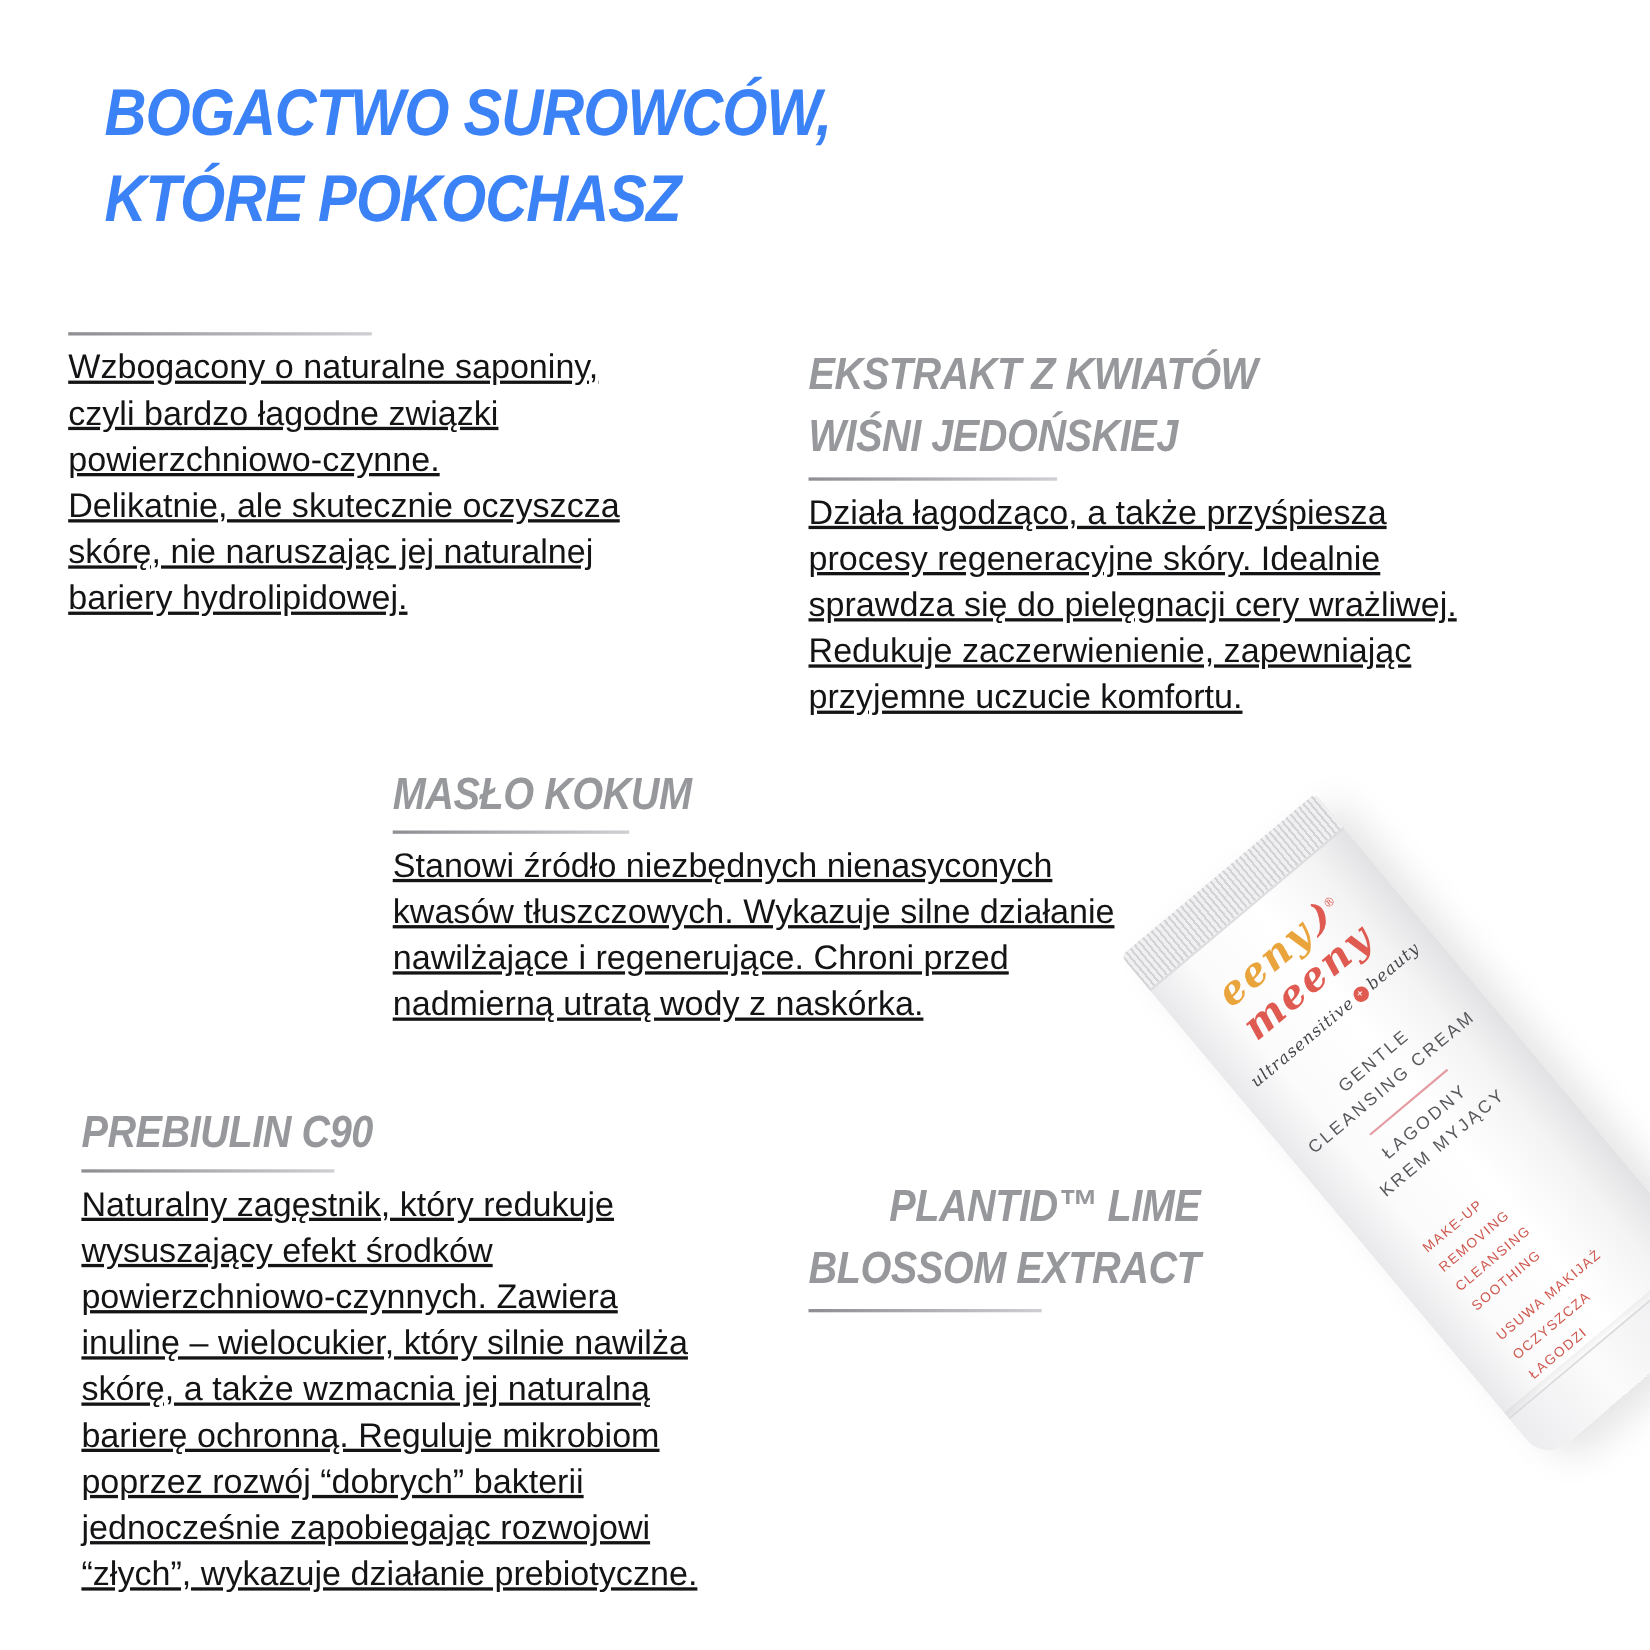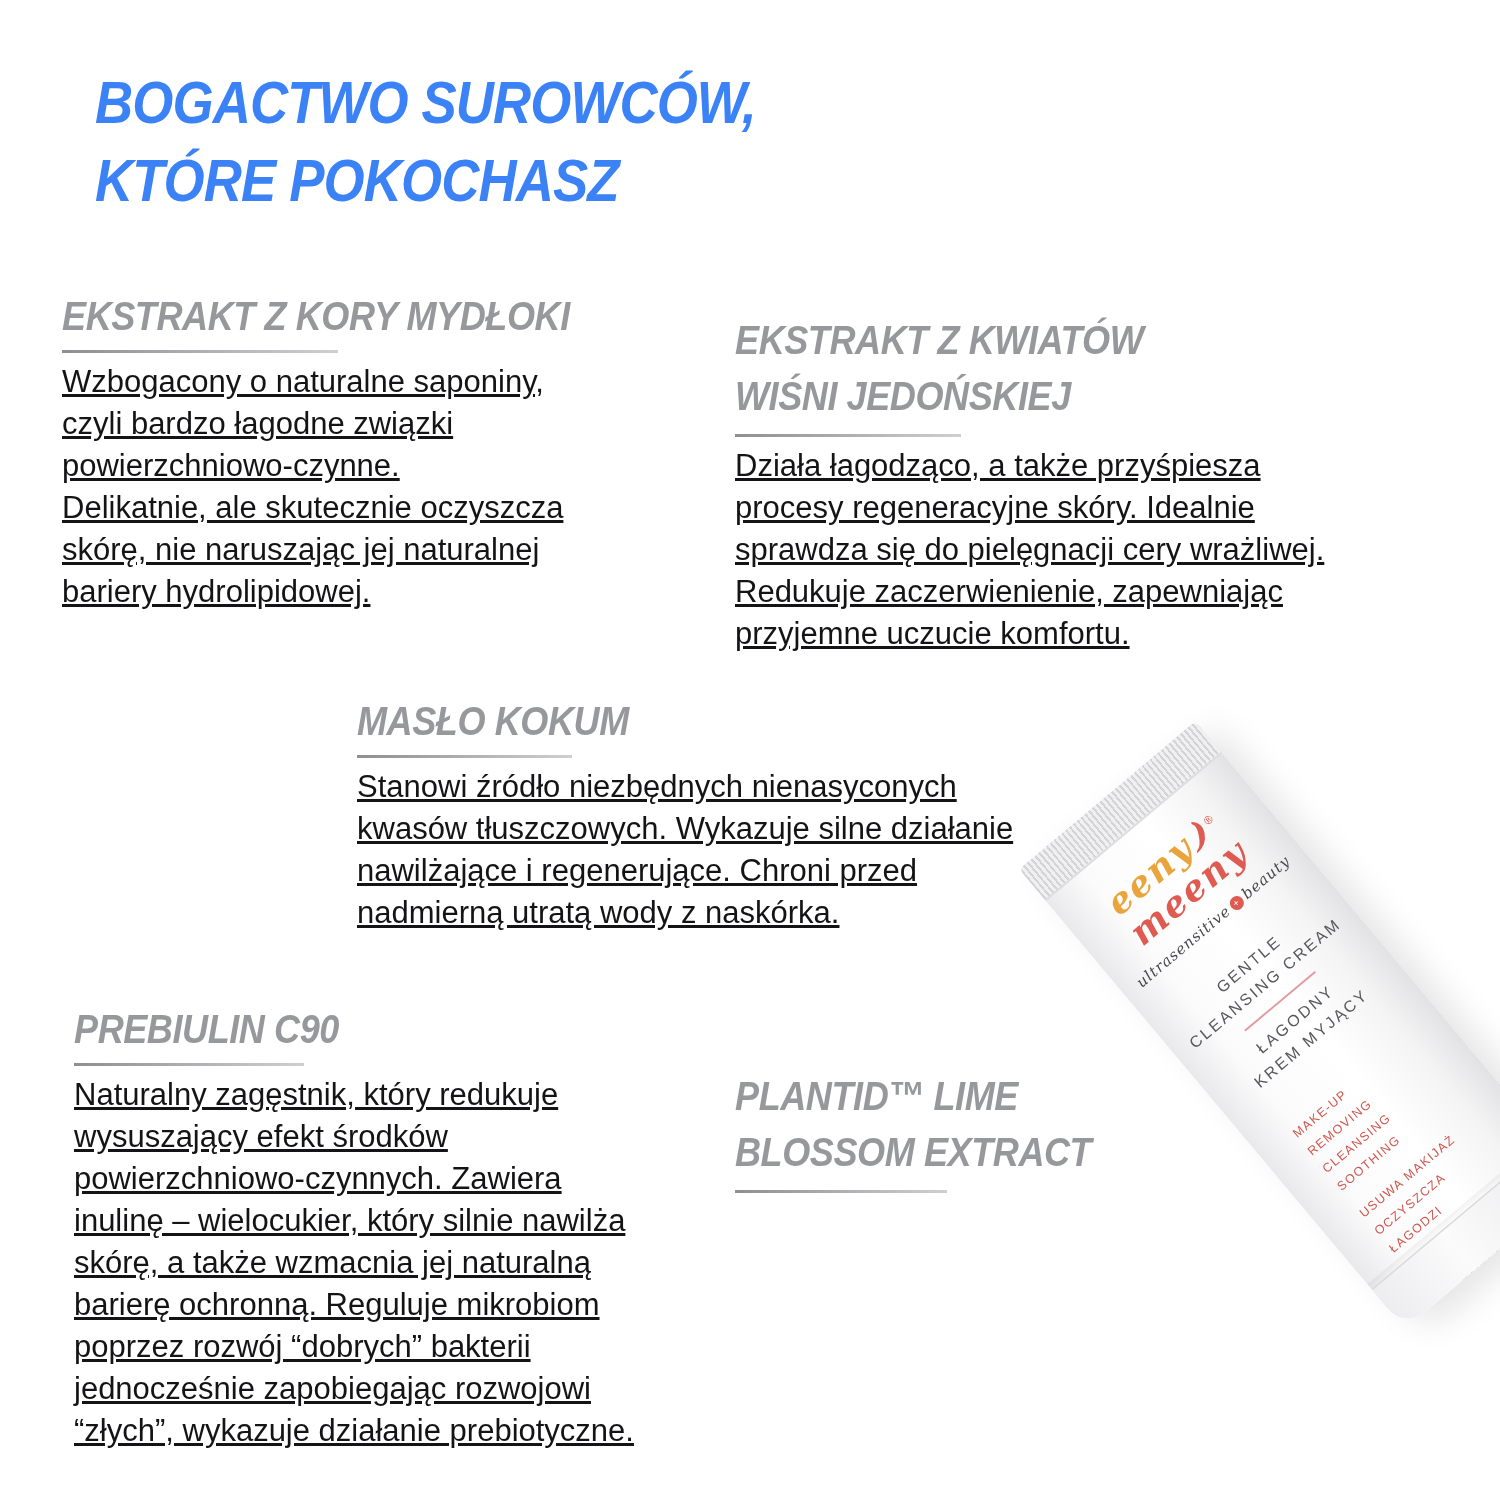--- a/index.html
+++ b/index.html
@@ -37,21 +37,21 @@
     margin-top:8px;
     font-size:31px;line-height:42px;
     color:#141416;
     white-space:pre-line;
     text-decoration:underline;
   }
   #sec1{left:62px;top:292px;}   #sec1 .sec-rule{width:276px;}
   #sec2{left:735px;top:312px;}  #sec2 .sec-rule{width:226px;}
   #sec3{left:357px;top:697px;}  #sec3 .sec-rule{width:215px;}
   #sec4{left:74px;top:1005px;}  #sec4 .sec-rule{width:230px;}
-  #sec5{left:735px;top:1068px;} #sec5 .sec-rule{width:212px;}
+  #sec5{left:735px;top:1068px;text-align:right;} #sec5 .sec-rule{width:212px;}
   
   .tube{
     position:absolute;left:1185px;top:725px;
     width:230px;height:600px;
     transform:rotate(-40deg);
     border-radius:6px 6px 26px 26px;
     background:linear-gradient(90deg,#e9e9eb 0%,#fbfbfc 20%,#ffffff 55%,#f4f4f5 82%,#e2e2e4 100%);
     box-shadow:14px 18px 34px rgba(0,0,0,.10);
     overflow:hidden;
   }
@@ -125,21 +125,20 @@
 </style>
 </head>
 <body>
 
 <div class="canvas">
 
   <div class="page-title"><span class="squeeze">BOGACTWO SUROWCÓW,
 KTÓRE POKOCHASZ</span></div>
 
   <div class="section" id="sec1">
-    <div class="sec-head"><span class="squeeze">EKSTRAKT Z KORY MYDŁOKI</span></div>
     <div class="sec-rule"></div>
     <div class="sec-body">Wzbogacony o naturalne saponiny,
 czyli bardzo łagodne związki
 powierzchniowo-czynne.
 Delikatnie, ale skutecznie oczyszcza
 skórę, nie naruszając jej naturalnej
 bariery hydrolipidowej.</div>
   </div>
 
   <div class="section" id="sec2">

